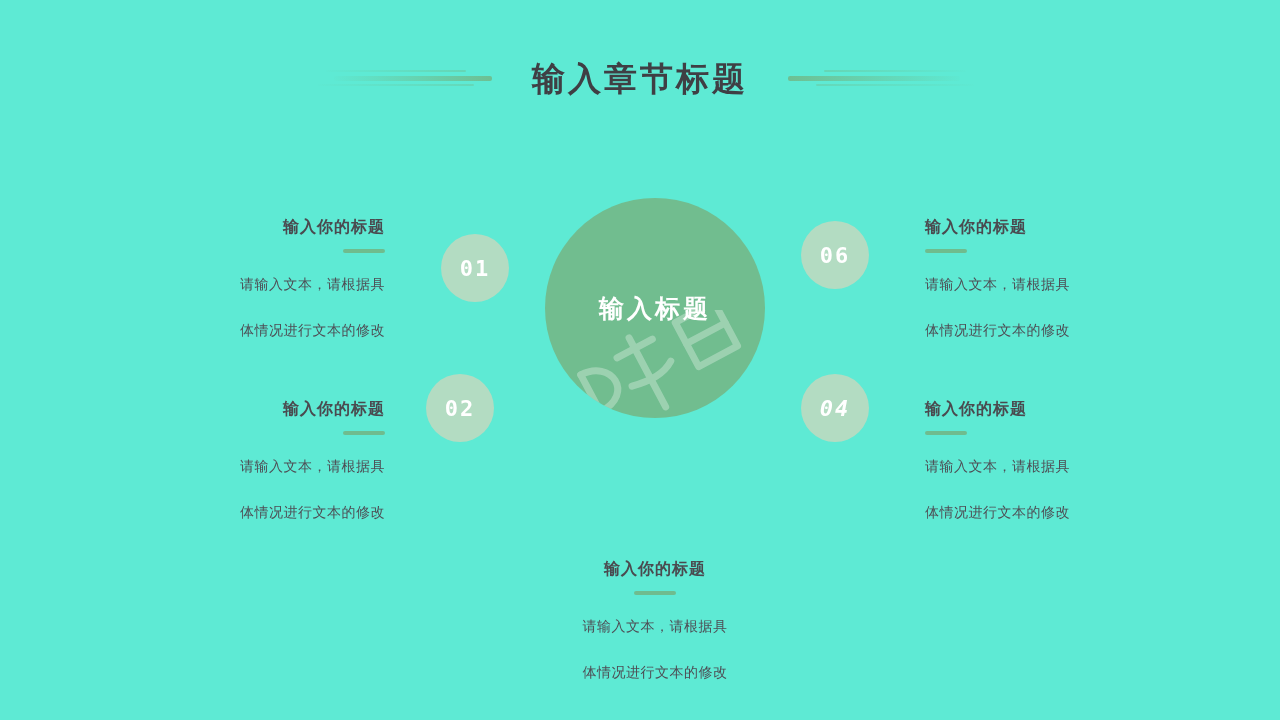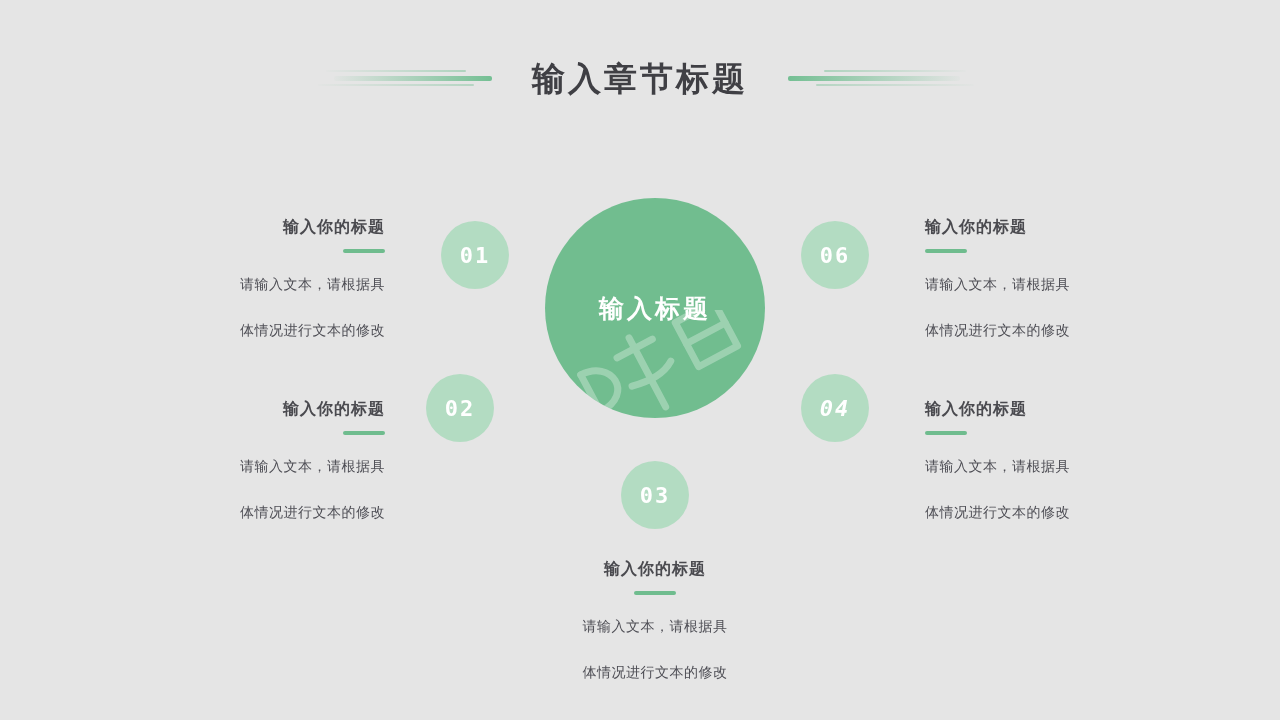--- a/index.html
+++ b/index.html
@@ -7,21 +7,21 @@
     padding: 0;
     background: #ffffff;
   }
   body {
     font-family: "Liberation Sans", "DejaVu Sans", sans-serif;
   }
   #slide {
     position: relative;
     width: 1280px;
     height: 720px;
-    background: #e5e5e5;
+    background: #5eead4;
     overflow: hidden;
   }
 
   
   .header {
     position: absolute;
     left: 0;
     top: 55px;
     width: 1280px;
     height: 60px;
@@ -127,21 +127,21 @@
     align-items: center;
     justify-content: center;
   }
   .num-text {
     color: #ffffff;
     font-size: 22px;
     font-weight: bold;
     letter-spacing: 2px;
     font-family: "DejaVu Sans Mono", "Liberation Mono", monospace;
   }
-  .num-01 { left: 441px; top: 221px; text-align: right; }
+  .num-01 { left: 441px; top: 234px; text-align: right; }
   .num-02 { left: 426px; top: 374px; }
   .num-03 { left: 621px; top: 461px; }
   .num-04 { left: 801px; top: 374px; font-style: italic; }
   .num-05 { left: 801px; top: 221px; }
 
   
   .block {
     position: absolute;
     width: 260px;
   }
@@ -218,23 +218,20 @@
     </svg>
     <div class="hub-label">输入标题</div>
   </div>
 
   <div class="num num-01">
     <span class="num-text">01</span>
   </div>
   <div class="num num-02">
     <span class="num-text">02</span>
   </div>
-  <div class="num num-03">
-    <span class="num-text">03</span>
-  </div>
   <div class="num num-04">
     <span class="num-text">04</span>
   </div>
   <div class="num num-05">
     <span class="num-text">06</span>
   </div>
 
   <div class="block align-right blk-01">
     <div class="block-title">输入你的标题</div>
     <div class="rule"></div>

